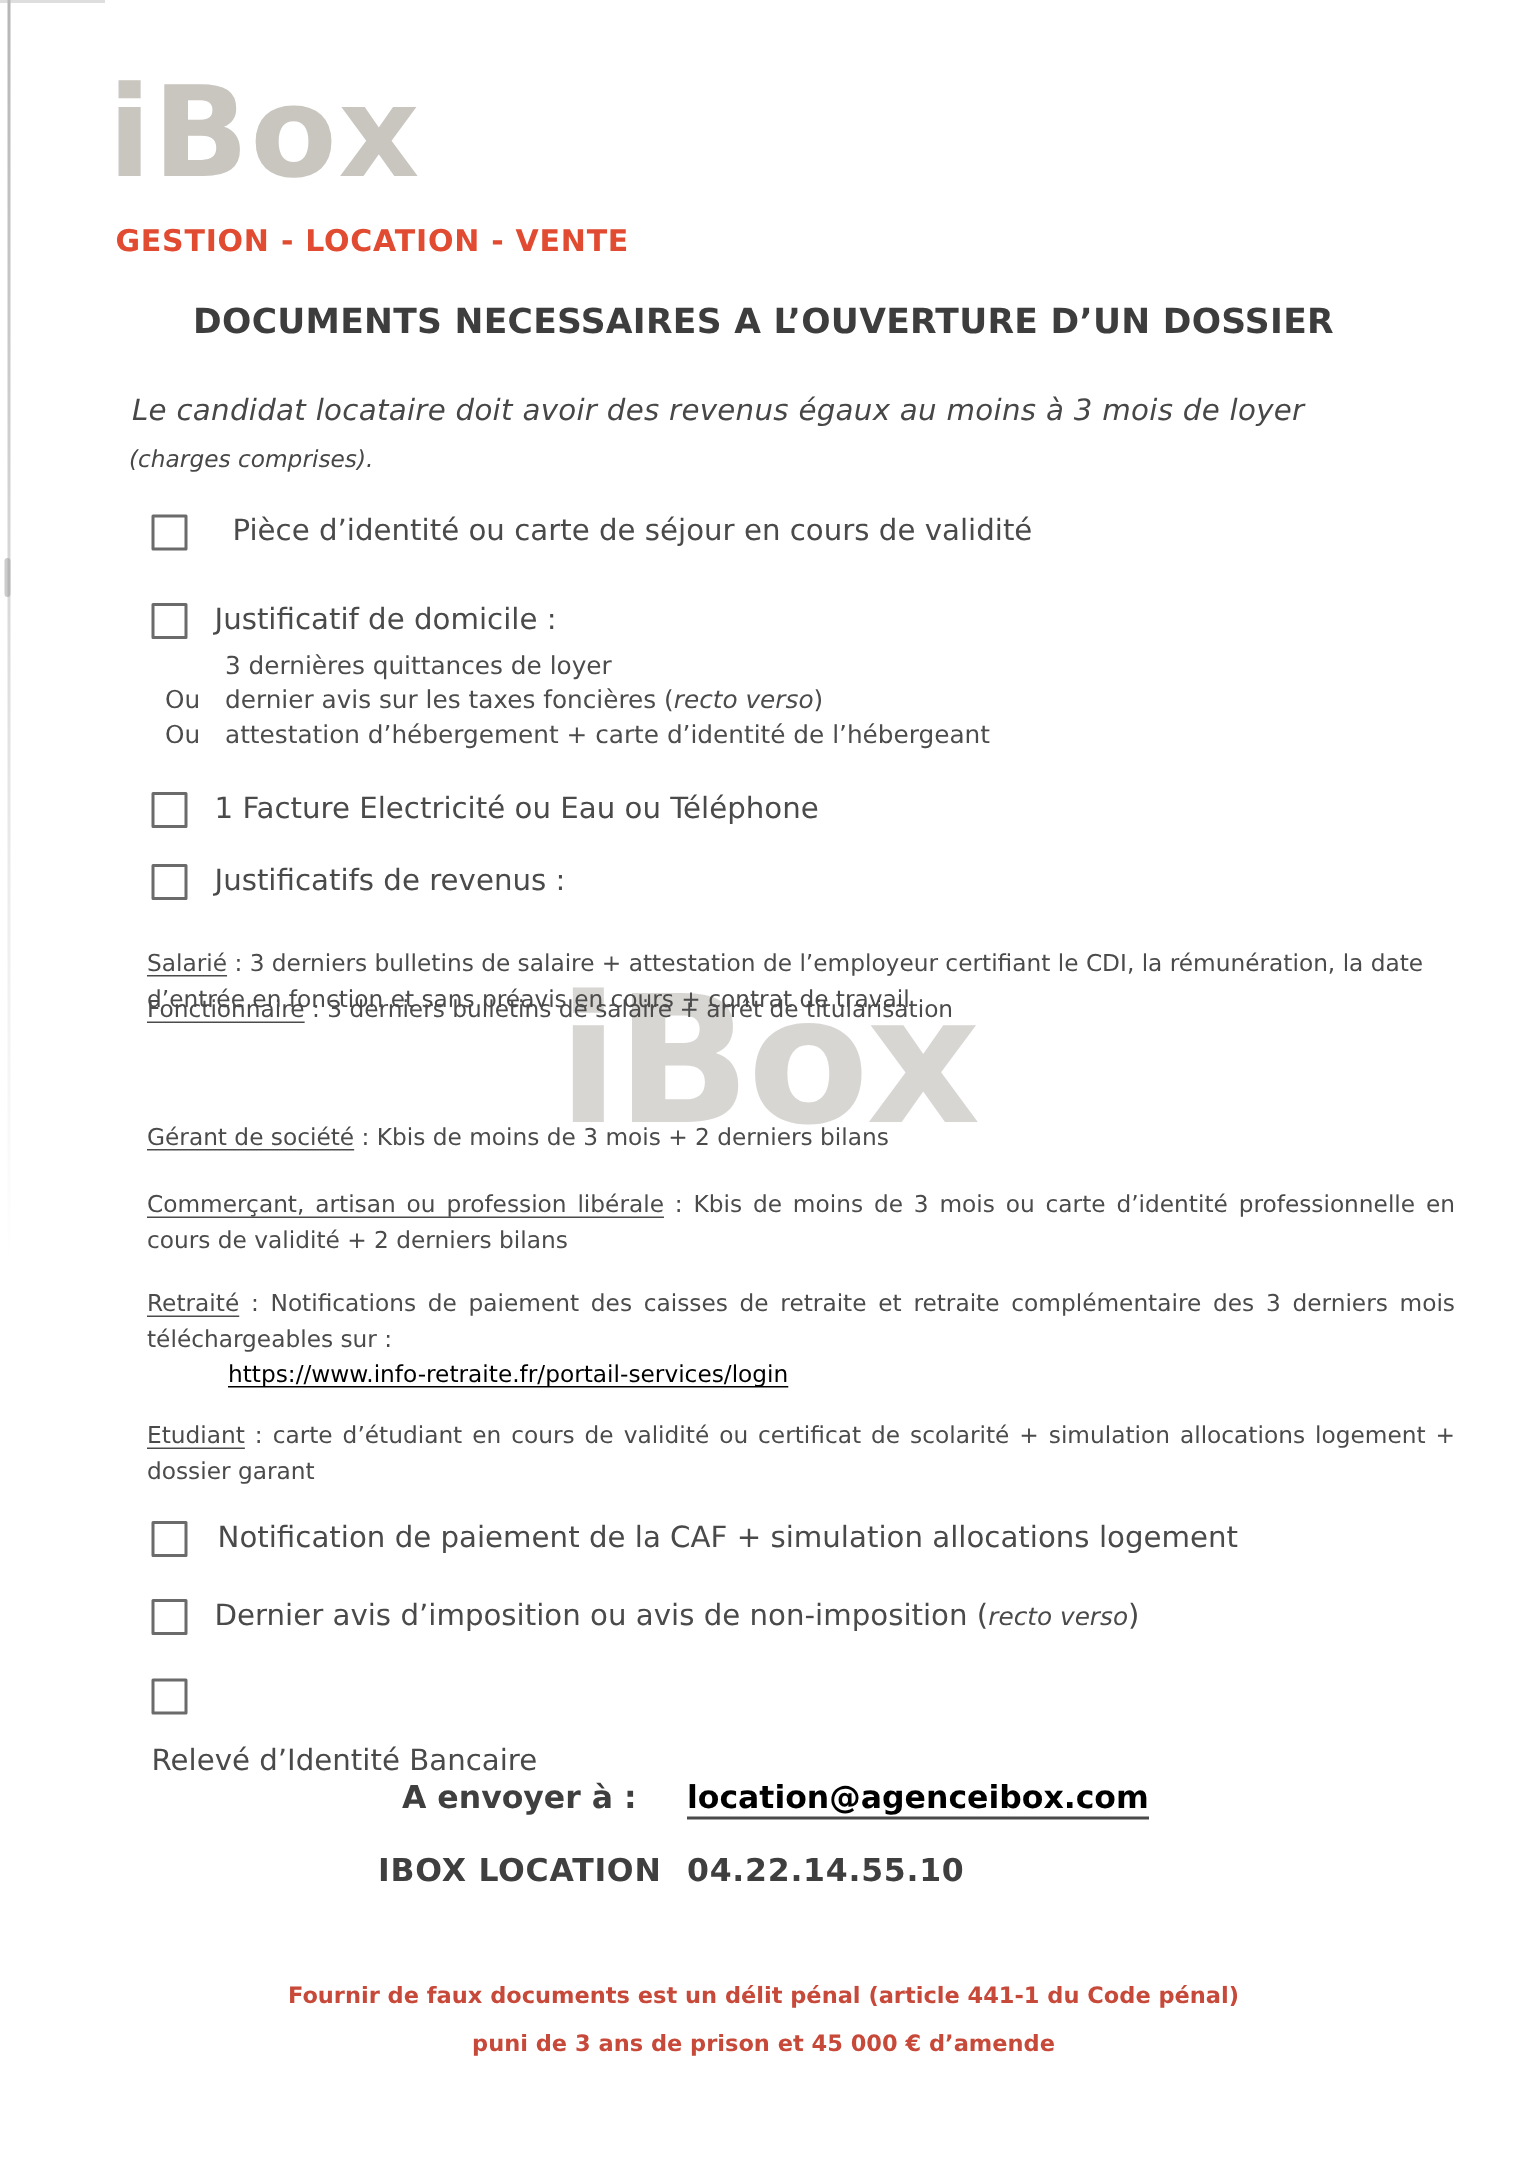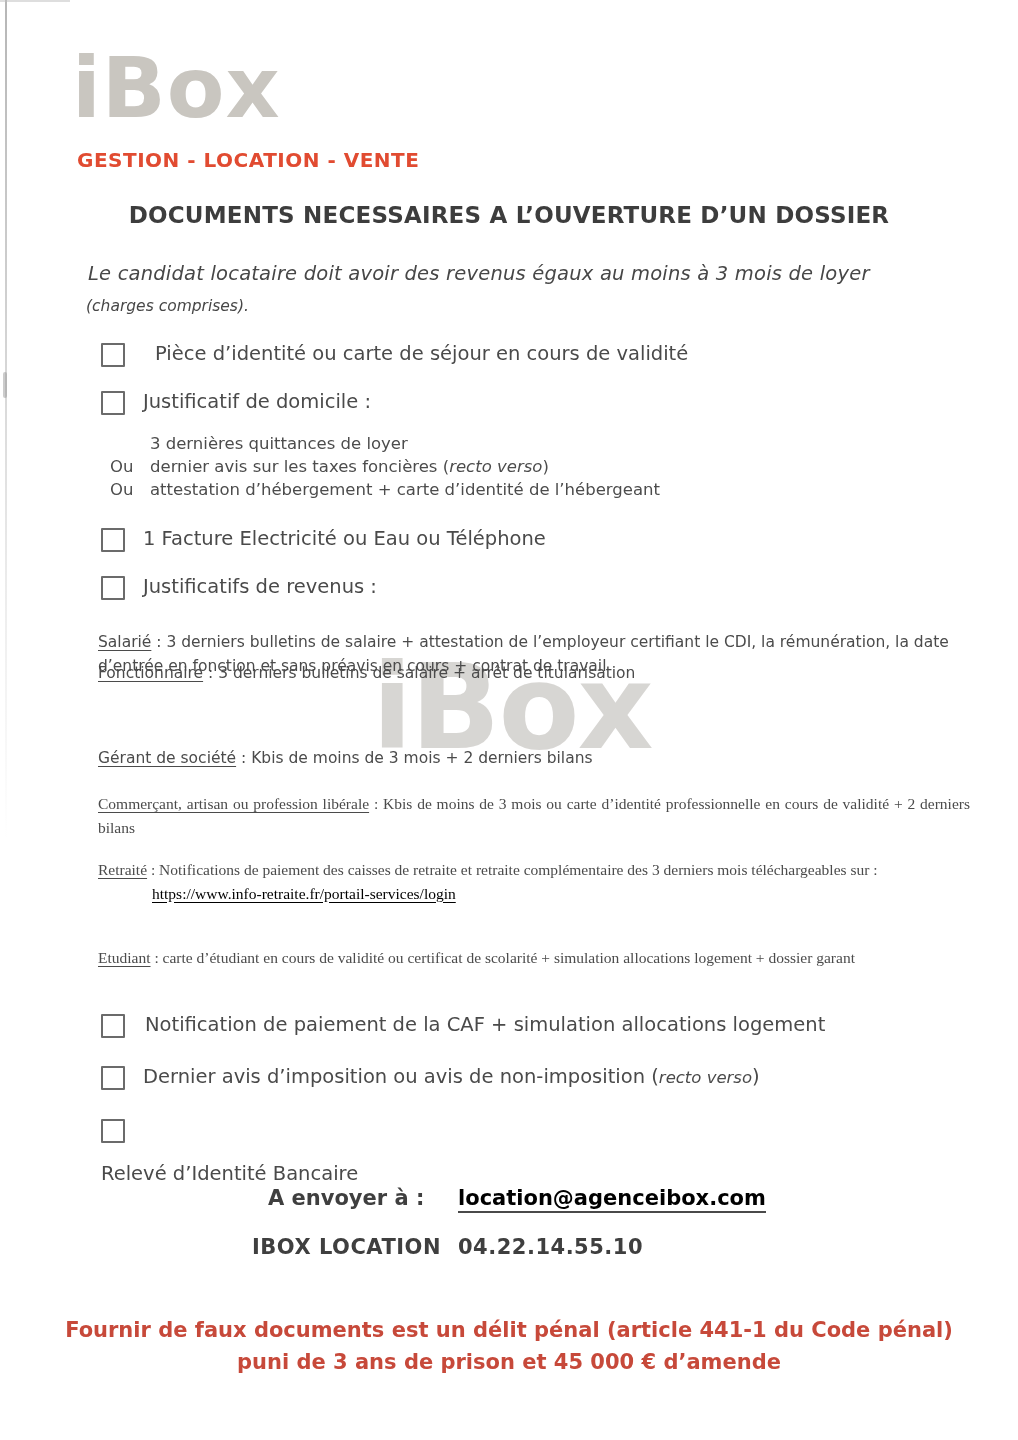--- a/index.html
+++ b/index.html
@@ -63,36 +63,36 @@
   .cb-label{font-size:19.5px;color:#4a4a4a;line-height:26px;}
   .cb-label .paren-italic{font-style:italic;font-size:16.5px;}
   
   .opt-row{position:absolute;left:110px;display:flex;font-size:16.5px;color:#4c4c4c;line-height:22px;}
   .opt-prefix{flex:0 0 40px;}
   
   .para{
     position:absolute;left:98px;width:872px;
     font-size:15.5px;line-height:23.5px;color:#4b4b4b;
   }
-  .justify{text-align:justify;font-family:Liberation Serif, serif;}
+  .justify{text-align:justify;}
   .lead{text-decoration:underline;text-underline-offset:3px;}
   .link-line{margin-left:54px;}
   .doc-link{color:#000000;text-decoration:underline;text-underline-offset:3px;cursor:pointer;}
   
   .send-label{position:absolute;left:268px;top:1186px;font-size:21px;font-weight:700;color:#3f3f3f;}
   .send-email{
     position:absolute;left:458px;top:1186px;font-size:21px;font-weight:700;color:#000000;
     border-bottom:2px solid #4a4a4a;padding-bottom:1px;cursor:pointer;text-decoration:none;
   }
   .agency-name{position:absolute;left:252px;top:1235px;font-size:21px;font-weight:700;color:#3f3f3f;letter-spacing:.5px;}
   .agency-phone{position:absolute;left:458px;top:1235px;font-size:21px;font-weight:700;color:#3f3f3f;letter-spacing:.5px;}
   
   .warning{
     position:absolute;left:0;top:1314px;width:100%;
-    text-align:center;font-size:21px;font-weight:700;line-height:32px;
+    text-align:center;font-size:15px;font-weight:700;line-height:32px;
     color:#c7493a;
   }
 </style>
 </head>
 <body>
 
 <div class="page">
 
   <div class="scan-line-left"></div>
   <div class="scan-tick-top"></div>
@@ -108,21 +108,21 @@
     <div class="doc-title">DOCUMENTS NECESSAIRES A L’OUVERTURE D’UN DOSSIER</div>
 
     <div class="intro-1">Le candidat locataire doit avoir des revenus égaux au moins à 3 mois de loyer</div>
     <div class="intro-2">(charges comprises).</div>
 
     <div class="cb-row" style="top:341px;gap:30px;">
       <span class="cb-box"></span>
       <span class="cb-label">Pièce d’identité ou carte de séjour en cours de validité</span>
     </div>
 
-    <div class="cb-row" style="top:389px;">
+    <div class="cb-row" style="top:400px;">
       <span class="cb-box"></span>
       <span class="cb-label">Justificatif de domicile :</span>
     </div>
 
     <div class="opt-row" style="top:433px;">
       <span class="opt-prefix"></span>
       <span>3 dernières quittances de loyer</span>
     </div>
     <div class="opt-row" style="top:456px;">
       <span class="opt-prefix">Ou</span>

